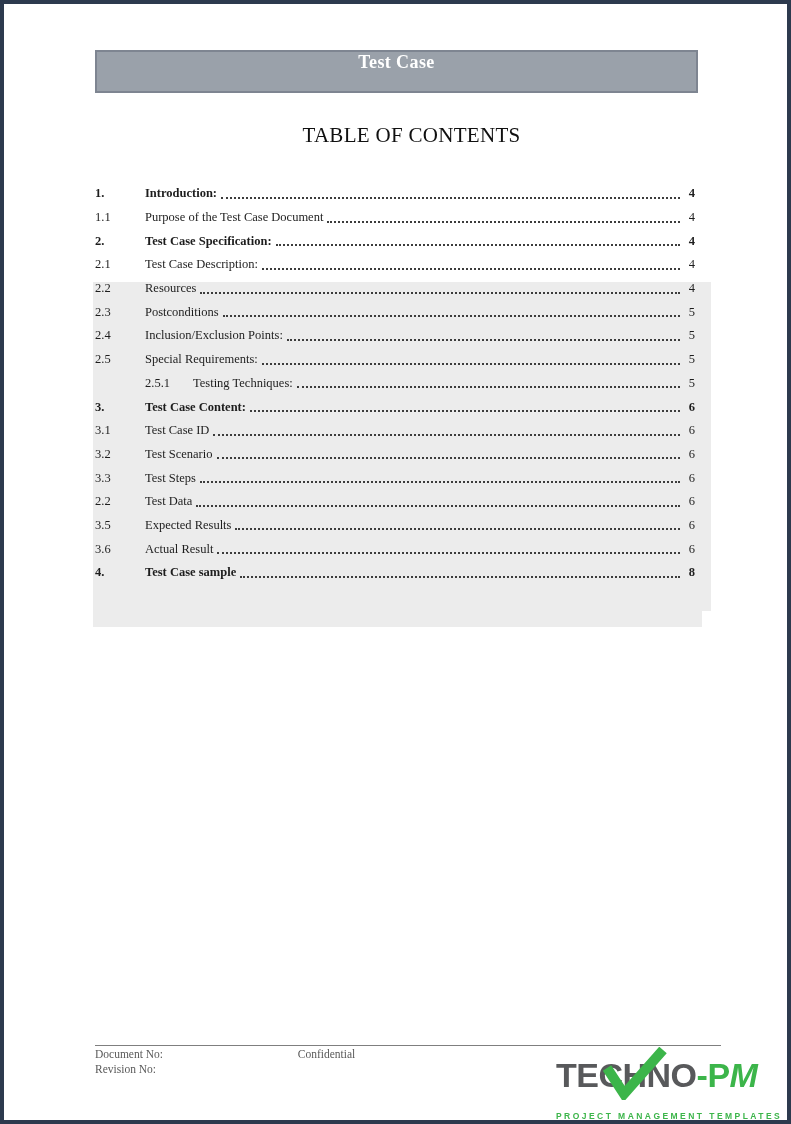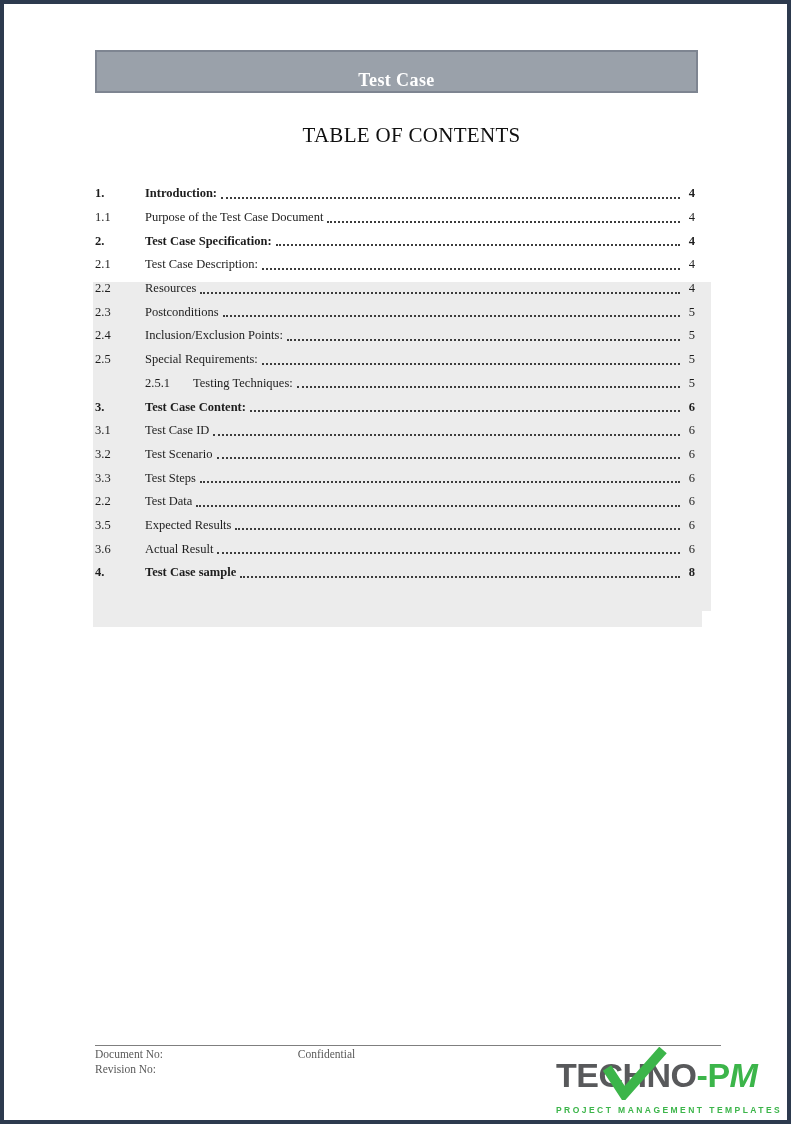--- a/index.html
+++ b/index.html
@@ -6,21 +6,21 @@
   .page {
     position:relative; width:791px; height:1124px; background:#fff;
     box-shadow: inset 0 0 0 4px var(--page-border, #2D3A4E);
     font-family:"Liberation Serif", serif; overflow:hidden;
   }
   
   .banner {
     position:absolute; left:95px; top:50px; width:603px; height:43px;
     box-sizing:border-box; background:var(--banner-fill,#9AA1AA);
     border:2px solid var(--banner-border,#7E8591);
-    display:flex; align-items:flex-end; justify-content:center;
+    display:flex; align-items:flex-start; justify-content:center;
   }
   .banner-title {
     color:#ffffff; font-weight:bold; font-size:18px; letter-spacing:0.4px;
   }
   
   .toc-heading {
     position:absolute; left:0; top:107px; width:100%; margin:16px;
     text-align:center; font-size:21px; font-weight:normal; color:#101010;
     letter-spacing:0.3px;
   }
@@ -62,21 +62,21 @@
     position:relative; margin-top:10px; line-height:1; white-space:nowrap;
     font-family:"Liberation Sans", sans-serif; font-weight:bold;
     font-size:34px; letter-spacing:-0.5px;
   }
   .lg-gray  { color:var(--logo-gray,#58595B); }
   .lg-green { color:var(--logo-green,#3CB54A); }
   .lg-italic{ font-style:italic; }
   .check { position:absolute; left:46px; top:-11px; width:66px; height:53px; }
   .check polyline { fill:none; stroke:var(--logo-green,#3CB54A); stroke-width:10; }
   .tagline {
-    margin-top:13px; white-space:nowrap;
+    margin-top:19px; white-space:nowrap;
     font-family:"Liberation Sans", sans-serif; font-weight:bold;
     font-size:8.5px; letter-spacing:2.45px; color:var(--logo-green,#3CB54A);
   }
 </style>
 </head>
 <body>
 
 <div class="page">
 
   <div class="banner">

